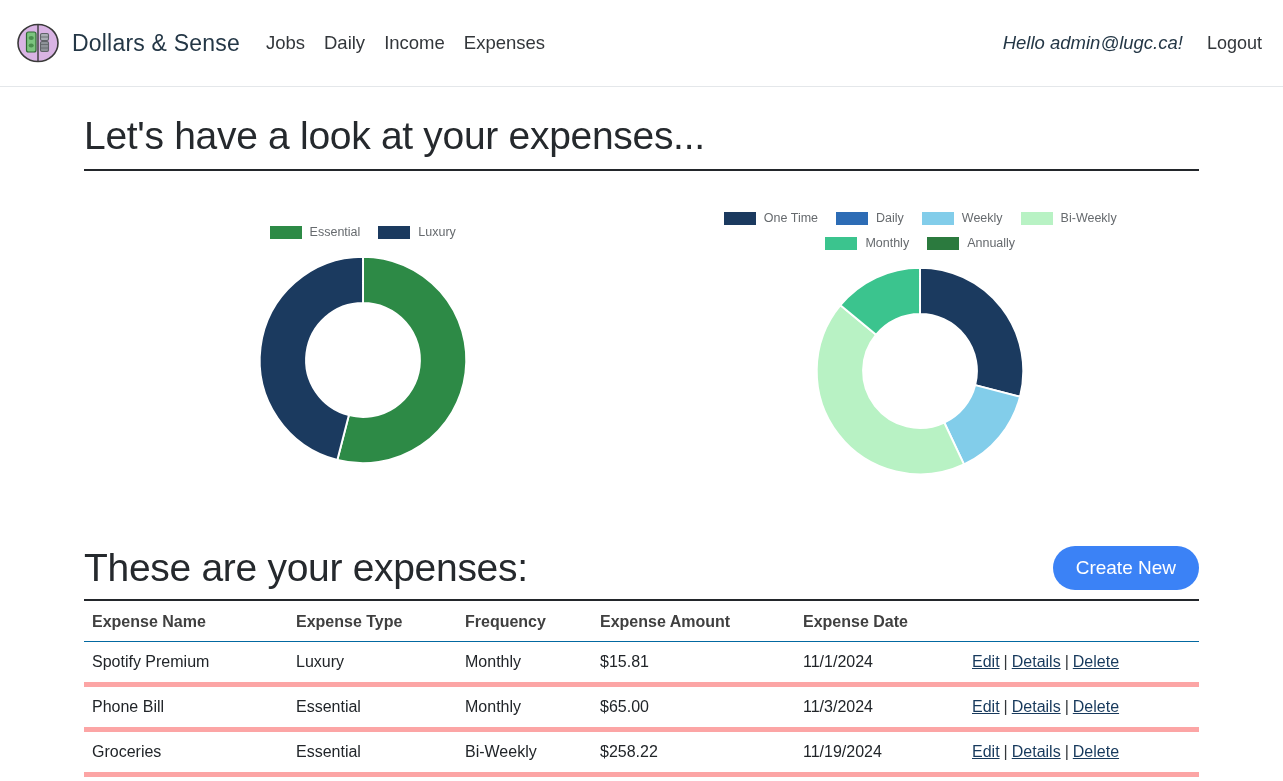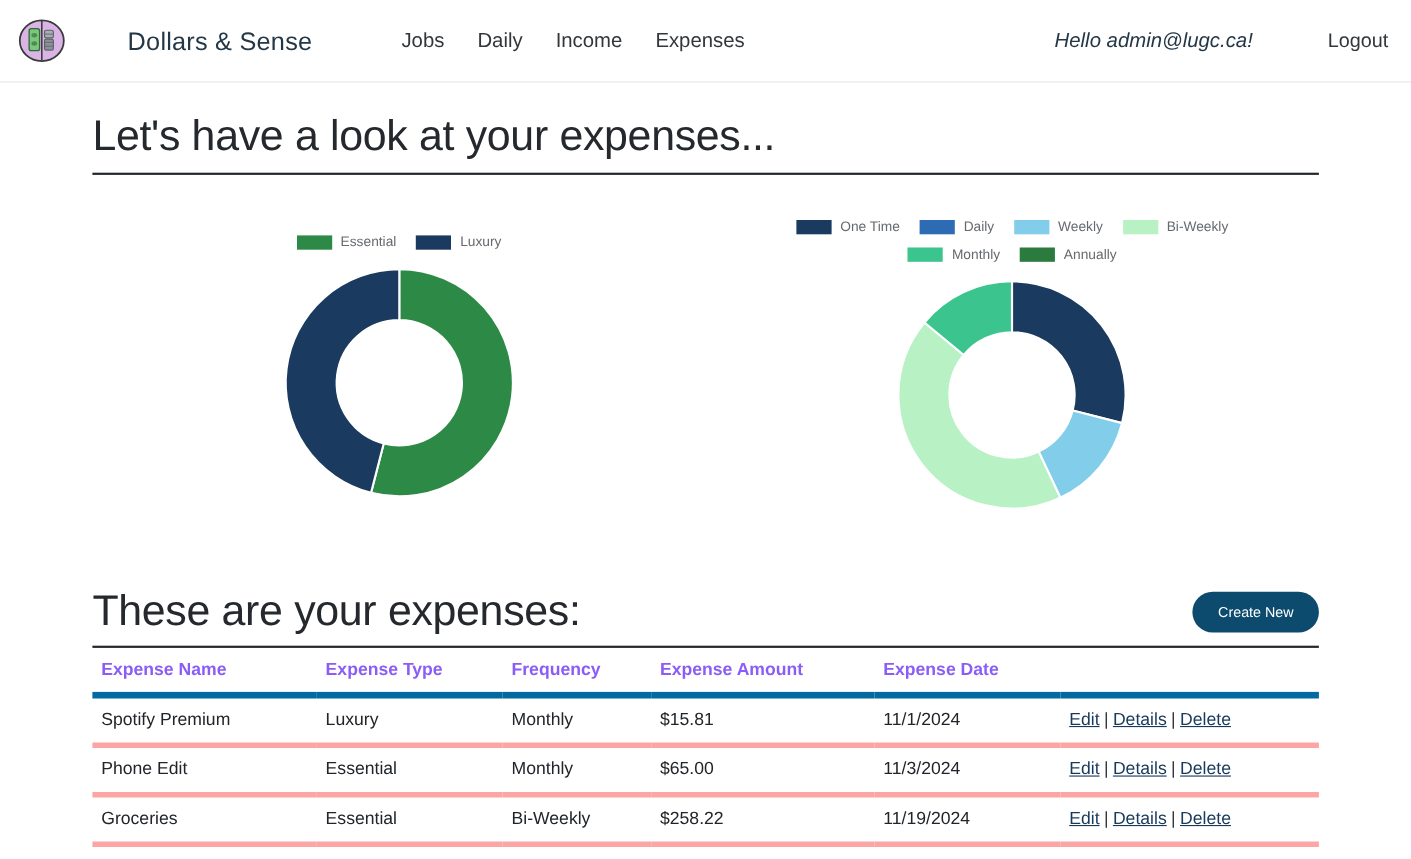--- a/index.html
+++ b/index.html
@@ -5,30 +5,30 @@
   * { box-sizing: border-box; }
   html,body { margin:0; padding:0; }
   body {
     width:1283px; height:781px; overflow:hidden;
     background:#ffffff; color:#212529;
     font-family:"Liberation Sans", sans-serif;
   }
   
   header {
     display:flex; align-items:center;
-    height:75px; padding:0 21px 0 16px;
-    border-bottom:1px solid #e4e7ea; background:#fff;gap:44px;
+    height:87px; padding:0 21px 0 16px;
+    border-bottom:1px solid #e4e7ea; background:#fff;
   }
   .logo { display:flex; align-items:center; }
   .brand {
     font-size:23px; font-weight:500; color:#243746;
     margin:0 26px 0 12px; letter-spacing:.2px; text-decoration:none; cursor:pointer;
   }
   nav { display:flex; gap:19px; }
-  nav a { color:#33373b; font-size:18.5px; text-decoration:none; cursor:pointer;margin-left:11px; }
+  nav a { color:#33373b; font-size:18.5px; text-decoration:none; cursor:pointer; }
   .spacer { flex:1; }
   .greeting { font-size:18.5px; color:#243746; margin-right:24px;font-style:italic; }
   .logout { font-size:18px; color:#33373b; text-decoration:none; cursor:pointer; }
 
   
   main { padding:0 84px; }
   h1 { font-size:39px; font-weight:500; color:#25292d; margin:27px 0 11px 0; letter-spacing:-.3px; }
   .rule { border:0; border-top:2px solid #23272b; margin:0; }
 
   
@@ -41,30 +41,30 @@
   .legend.single { margin-top:14px; }
   .legend-item { display:flex; align-items:center; margin:0 9px; cursor:pointer; }
   .swatch { width:32px; height:13px; margin-right:8px; display:inline-block; }
   .legend-label { font-size:12.5px; color:#666a6e; }
   .donut { margin-top:10px; }
 
   
   .section-head { display:flex; align-items:center; justify-content:space-between; margin-top:64px; }
   h2 { font-size:39px; font-weight:400; color:#25292d; margin:0; letter-spacing:-.3px; }
   .create-btn {
-    background:#0c4a6e; color:#fff; border:none; cursor:pointer;
+    background:#3b82f6; color:#fff; border:none; cursor:pointer;
     font-family:"Liberation Sans", sans-serif;
-    font-size:13px; padding:11px 23px; border-radius:22px;
+    font-size:19px; padding:11px 23px; border-radius:22px;
   }
   .section-head + .rule { margin-top:9px; }
 
   table { width:100%; border-collapse:collapse; }
   thead th {
-    text-align:left; font-size:16px; font-weight:700; color:#8b5cf6;
-    padding:12px 8px 10px 8px; border-bottom:6px solid #0369a1;
+    text-align:left; font-size:16px; font-weight:700; color:#404040;
+    padding:12px 8px 10px 8px; border-bottom:1px solid #0369a1;
   }
   tbody td {
     font-size:16px; color:#212529;
     padding:11px 8px; border-bottom:5px solid #fca5a5;
   }
   td.actions a.action-link { color:#17395c; text-decoration:underline; cursor:pointer; }
   td.actions .sep { color:#33373b; padding:0 4px; }
 </style>
 </head>
 <body>
@@ -179,21 +179,21 @@
     <tbody>
         <tr>
           <td>Spotify Premium</td>
           <td>Luxury</td>
           <td>Monthly</td>
           <td>$15.81</td>
           <td>11/1/2024</td>
           <td class="actions"><a class="action-link">Edit</a><span class="sep">|</span><a class="action-link">Details</a><span class="sep">|</span><a class="action-link">Delete</a></td>
         </tr>
         <tr>
-          <td>Phone Edit</td>
+          <td>Phone Bill</td>
           <td>Essential</td>
           <td>Monthly</td>
           <td>$65.00</td>
           <td>11/3/2024</td>
           <td class="actions"><a class="action-link">Edit</a><span class="sep">|</span><a class="action-link">Details</a><span class="sep">|</span><a class="action-link">Delete</a></td>
         </tr>
         <tr>
           <td>Groceries</td>
           <td>Essential</td>
           <td>Bi-Weekly</td>

